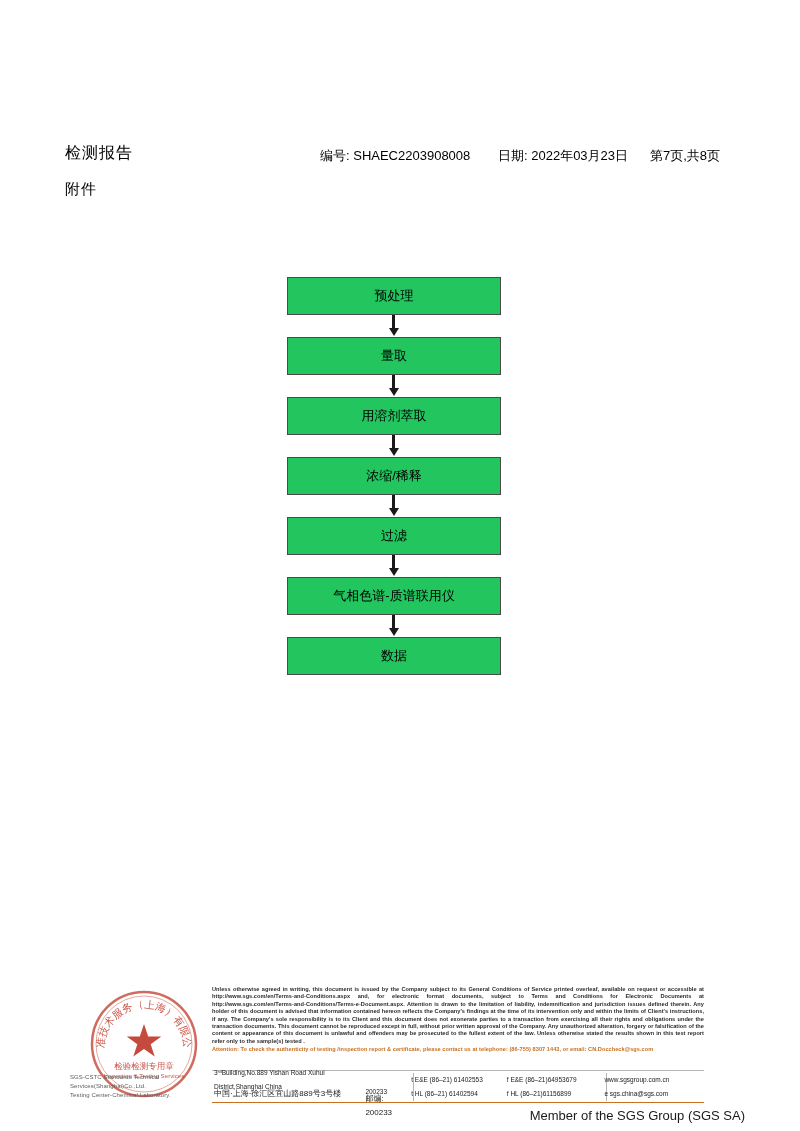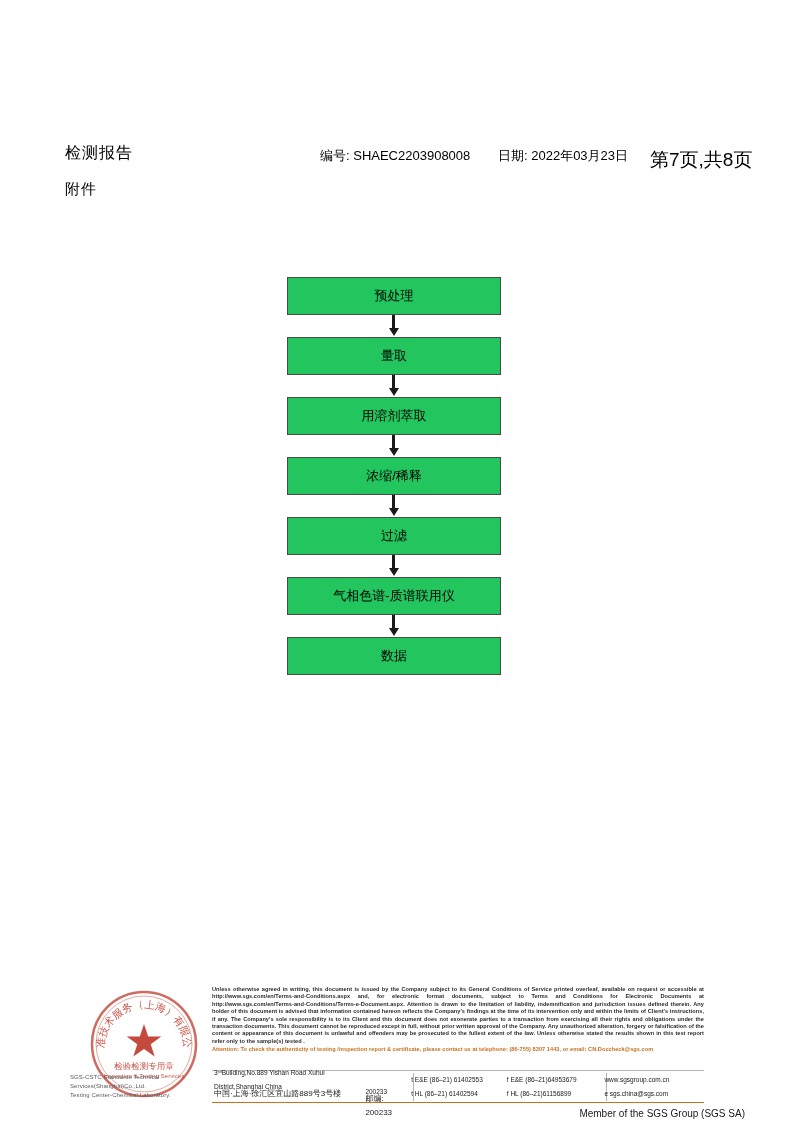--- a/index.html
+++ b/index.html
@@ -84,21 +84,21 @@
     position: absolute;
     left: 498px;
     top: 147px;
     font-size: 13px;
     color: #000;
   }
   .hdr-page {
     position: absolute;
     left: 650px;
     top: 147px;
-    font-size: 19px;
+    font-size: 13px;
     color: #000;
   }
 
   
   .flow-title {
     position: absolute;
     left: 0;
     top: 218px;
     width: 800px;
     text-align: center;
@@ -232,21 +232,21 @@
     width: 1px;
     height: 28px;
     background: #b5b5b5;
   }
   .member {
     position: absolute;
     left: 0;
     top: 1108px;
     width: 745px;
     text-align: right;
-    font-size: 10px;
+    font-size: 13px;
     color: #1a1a1a;
   }
 </style>
 </head>
 <body>
 
 <div class="page">
 
 
   <div class="hdr-title">检测报告</div>

